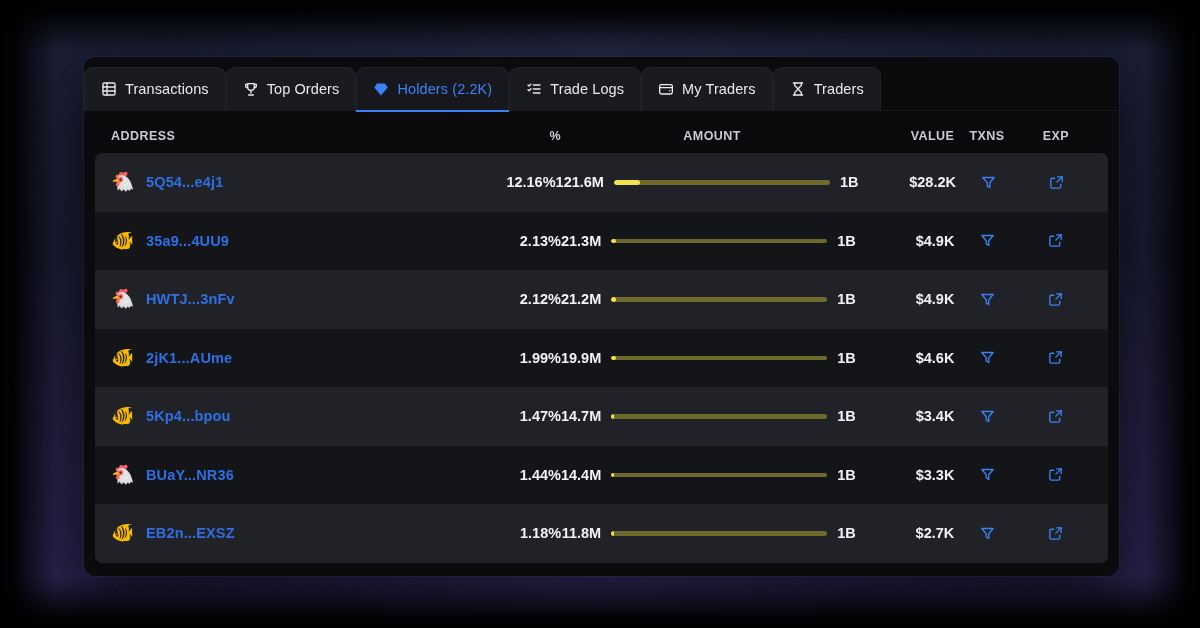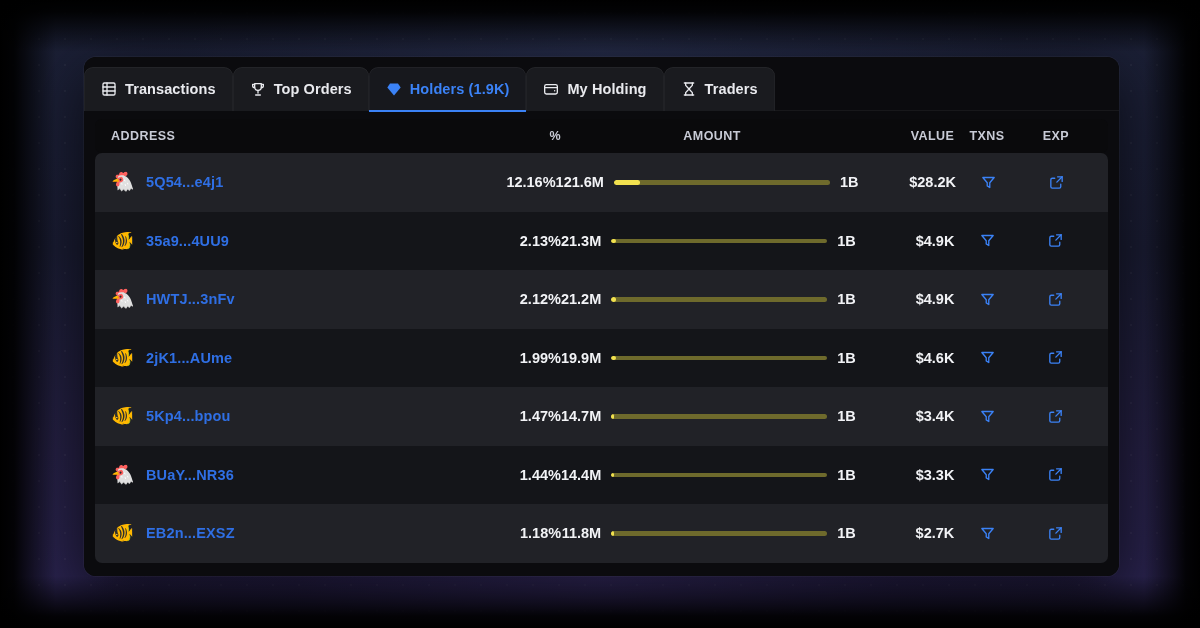--- a/index.html
+++ b/index.html
@@ -79,21 +79,21 @@
   }
   .tab {
     height: 44px;
     display: flex;
     align-items: center;
     gap: 8px;
     padding: 0 17px;
     background: #1a1b1f;
     color: #e9eaee;
     font-size: 14.5px;
-    font-weight: 700;
+    font-weight: 400;
     letter-spacing: 0.1px;
     border-radius: 9px 9px 0 0;
     box-shadow: inset 0 1px 0 rgba(255,255,255,0.045),
                 inset 1px 0 0 rgba(255,255,255,0.03),
                 inset -1px 0 0 rgba(255,255,255,0.03);
     white-space: nowrap;
     position: relative;
     z-index: 1;
     cursor: pointer;
   }
@@ -269,31 +269,43 @@
           </svg>
         </span>
         <span>Top Orders</span>
       </div>
       <div class="tab active">
         <span class="ticon">
           <svg width="17" height="17" viewBox="0 0 24 24" fill="currentColor">
             <path d="M6 3h12l4 6-10 12L2 9l4-6z"></path>
           </svg>
         </span>
-        <span>Holders (1.9K)</span>
+        <span>Holders (2.2K)</span>
+      </div>
+      <div class="tab">
+        <span class="ticon">
+          <svg width="16" height="16" viewBox="0 0 24 24" fill="none" stroke="currentColor" stroke-width="2" stroke-linecap="round" stroke-linejoin="round">
+            <path d="M3 6l1.6 1.6L7.5 4.7"></path>
+            <path d="M3 13l1.6 1.6L7.5 11.7"></path>
+            <line x1="11" y1="6" x2="21" y2="6"></line>
+            <line x1="11" y1="12" x2="21" y2="12"></line>
+            <line x1="11" y1="18" x2="21" y2="18"></line>
+          </svg>
+        </span>
+        <span>Trade Logs</span>
       </div>
       <div class="tab">
         <span class="ticon">
           <svg width="16" height="16" viewBox="0 0 24 24" fill="none" stroke="currentColor" stroke-width="2" stroke-linecap="round" stroke-linejoin="round">
             <rect x="2.5" y="5.5" width="19" height="14" rx="2.5"></rect>
             <path d="M2.5 10h19"></path>
             <circle cx="17.5" cy="14.5" r="1.1" fill="currentColor" stroke="none"></circle>
           </svg>
         </span>
-        <span>My Holding</span>
+        <span>My Traders</span>
       </div>
       <div class="tab">
         <span class="ticon">
           <svg width="16" height="16" viewBox="0 0 24 24" fill="none" stroke="currentColor" stroke-width="2" stroke-linecap="round" stroke-linejoin="round">
             <line x1="5" y1="3" x2="19" y2="3"></line>
             <line x1="5" y1="21" x2="19" y2="21"></line>
             <path d="M17 3v3.5L12 12l5 5.5V21"></path>
             <path d="M7 3v3.5L12 12l-5 5.5V21"></path>
           </svg>
         </span>

